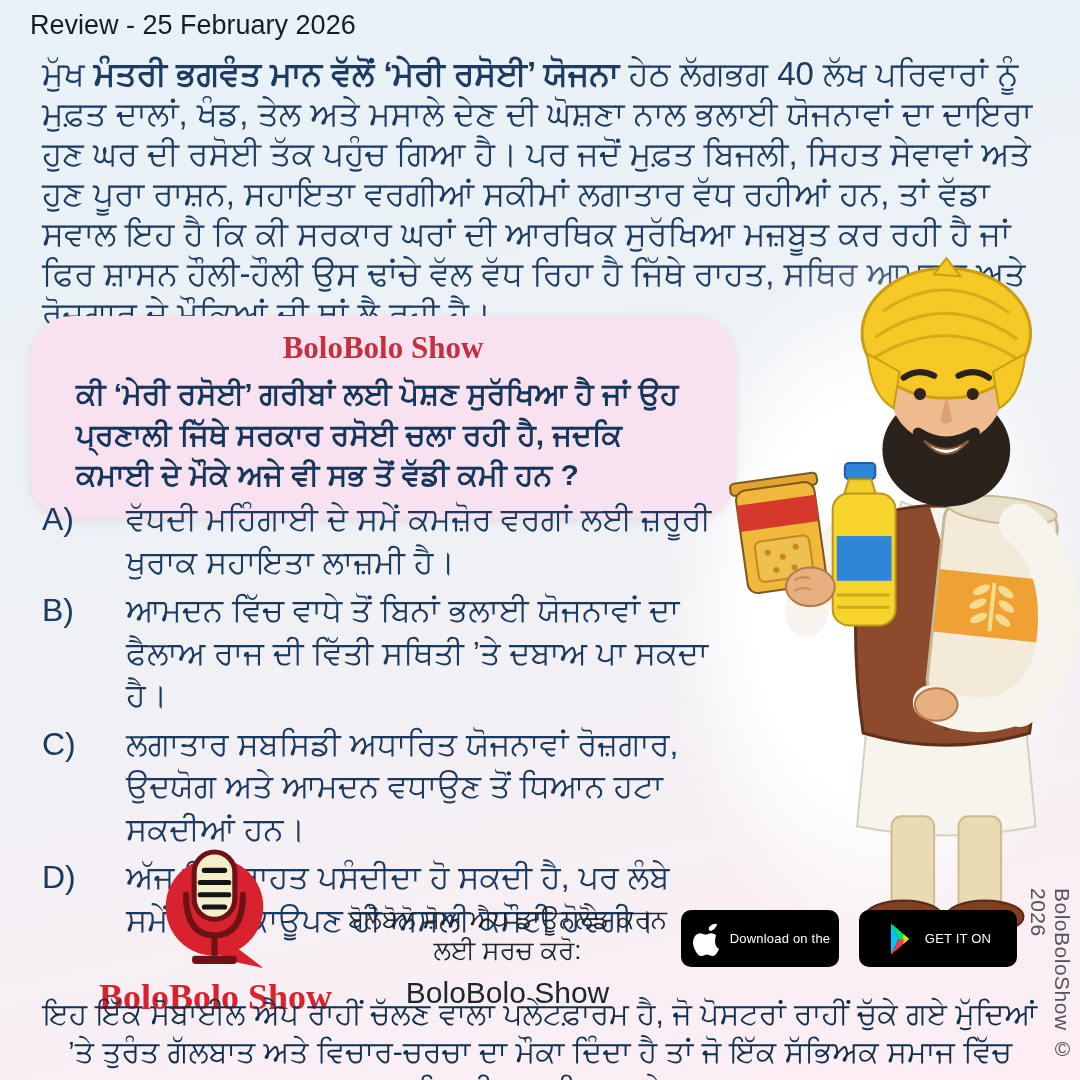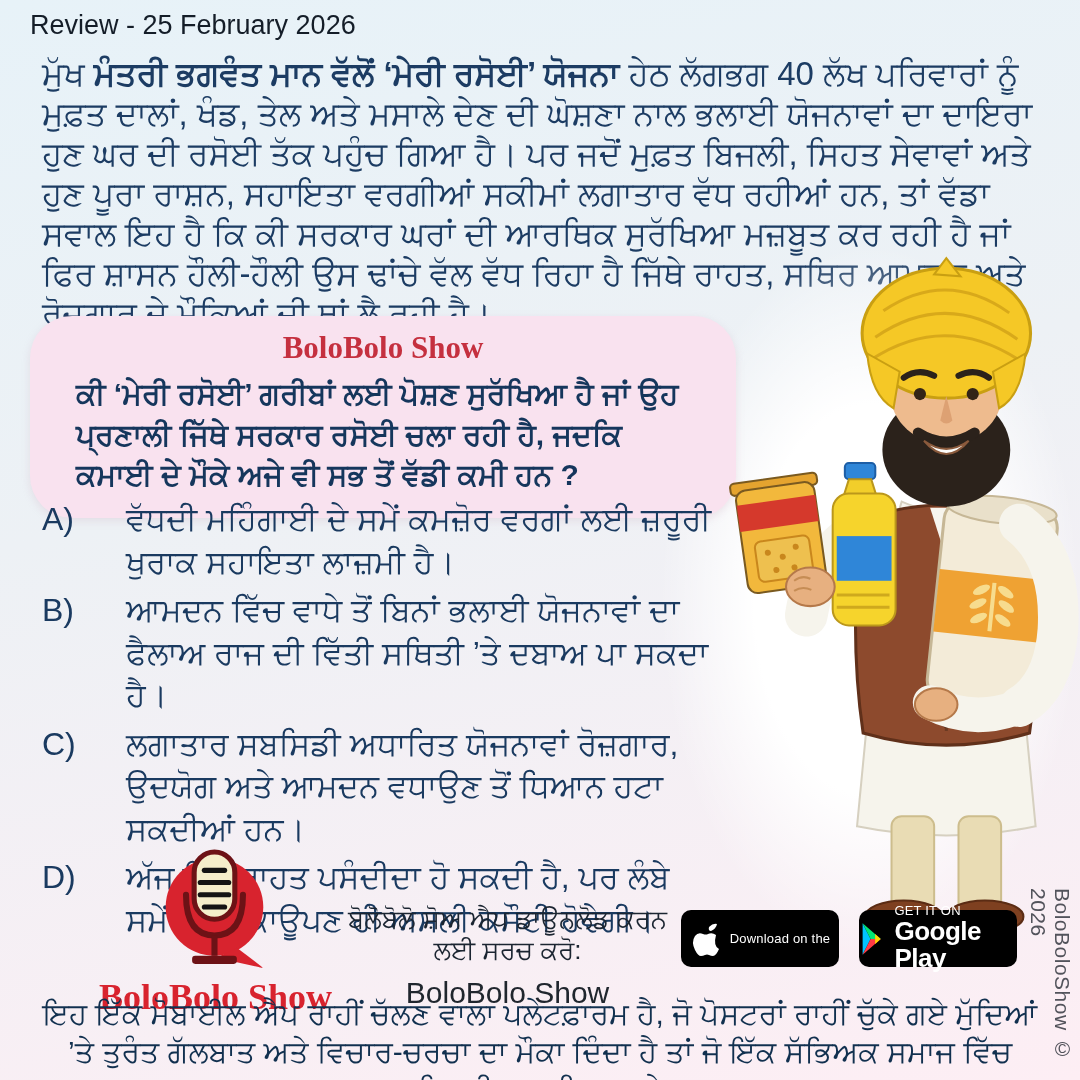--- a/index.html
+++ b/index.html
@@ -237,21 +237,20 @@
     </div>
     <div class="badge">
       <svg width="30" height="34" viewBox="0 0 36 60" xmlns="http://www.w3.org/2000/svg">
         <polygon points="2,2 2,58 16,30" fill="#00c4ff"></polygon>
         <polygon points="2,2 34,30 16,30" fill="#00e676"></polygon>
         <polygon points="2,58 34,30 16,30" fill="#ff3a44"></polygon>
         <polygon points="24,21 34,30 24,39" fill="#ffd500"></polygon>
       </svg>
       <span class="txt">
         <span class="small">GET IT ON</span>
-        <span class="big">Google Play</span>
       </span>
     </div>
   </div>
 
   <div class="description">ਇਹ ਇੱਕ ਮੋਬਾਈਲ ਐਪ ਰਾਹੀਂ ਚੱਲਣ ਵਾਲਾ ਪਲੇਟਫ਼ਾਰਮ ਹੈ, ਜੋ ਪੋਸਟਰਾਂ ਰਾਹੀਂ ਚੁੱਕੇ ਗਏ ਮੁੱਦਿਆਂ ’ਤੇ ਤੁਰੰਤ ਗੱਲਬਾਤ ਅਤੇ ਵਿਚਾਰ-ਚਰਚਾ ਦਾ ਮੌਕਾ ਦਿੰਦਾ ਹੈ ਤਾਂ ਜੋ ਇੱਕ ਸੱਭਿਅਕ ਸਮਾਜ ਵਿੱਚ ਸਹਿਮਤੀ ਬਣਾਈ ਜਾ ਸਕੇ।</div>
 
   <div class="copyright">BoloBoloShow © 2026</div>
 
 
 </div>

